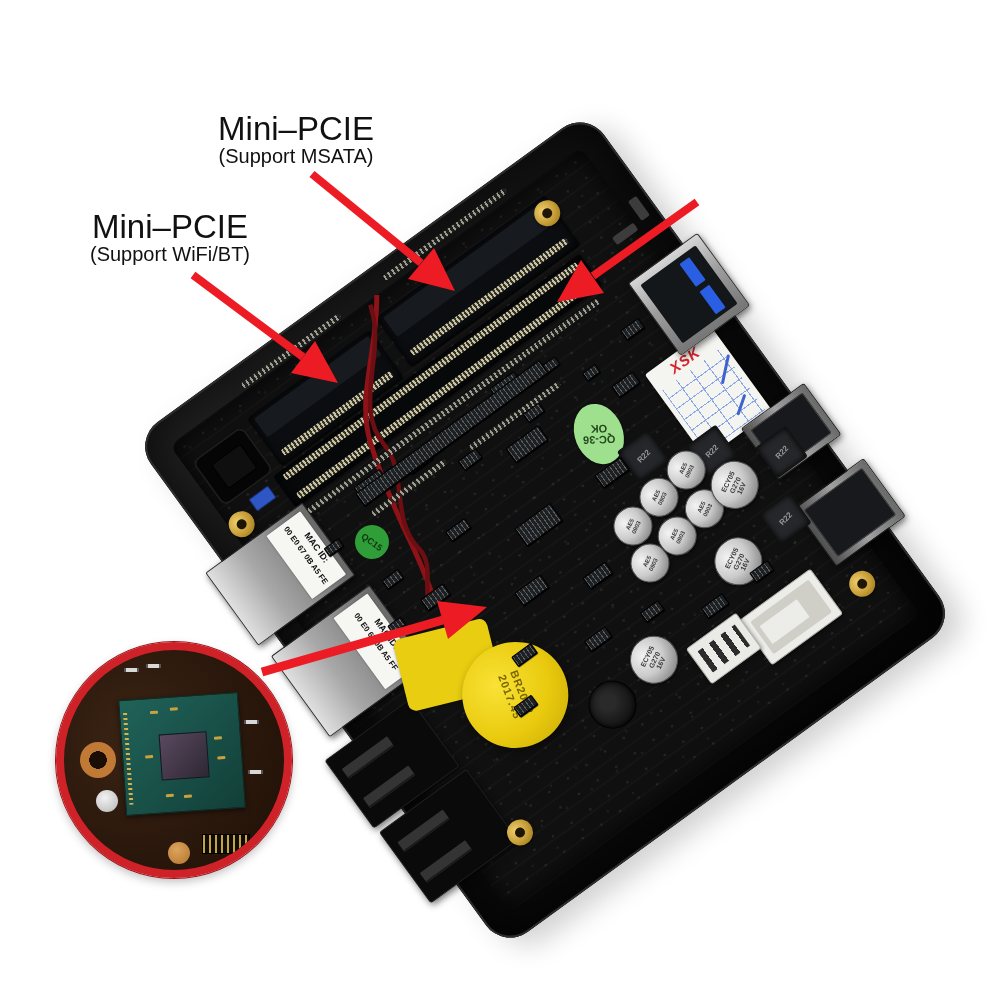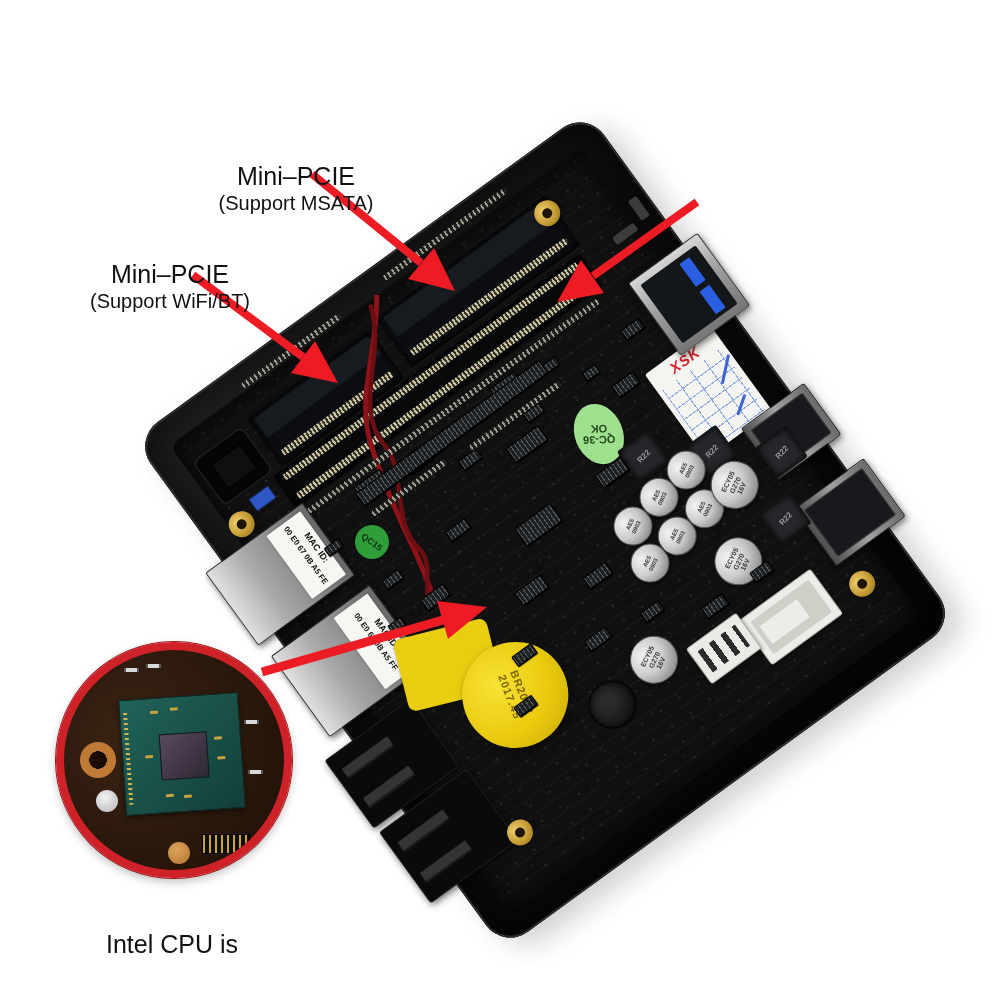--- a/index.html
+++ b/index.html
@@ -144,21 +144,21 @@
   .dot-tan{position:absolute;left:104px;top:192px;width:22px;height:22px;border-radius:50%;
        background:radial-gradient(circle at 40% 35%,#dca45c,#b4742f);}
   .hdr{position:absolute;left:138px;top:184px;width:46px;height:18px;background:#0d0d0d;
        background-image:repeating-linear-gradient(90deg,#caa23c 0 2px,transparent 2px 6px);
        border:1px solid #000;}
   .res{position:absolute;width:11px;height:4px;background:#d8d8d8;border-left:2px solid #555;
        border-right:2px solid #555;}
 
   
   .ann{position:absolute;z-index:7;text-align:center;white-space:nowrap;}
-  .ann .t1{font-size:25px;line-height:30px;margin-top:47px;}
+  .ann .t1{font-size:33px;line-height:30px;}
   .ann .t2{font-size:20px;line-height:24px;}
   svg.overlay{position:absolute;left:0;top:0;z-index:6;pointer-events:none;}
 </style>
 </head>
 <body>
 
 <div id="scene">
 
   <div class="case">
     <div class="pcb"></div>
@@ -381,16 +381,15 @@
 
   <div class="ann" style="left:296px;top:114px;transform:translateX(-50%);">
     <div class="t1">Mini–PCIE</div>
     <div class="t2">(Support MSATA)</div>
   </div>
   <div class="ann" style="left:170px;top:212px;transform:translateX(-50%);">
     <div class="t1">Mini–PCIE</div>
     <div class="t2">(Support WiFi/BT)</div>
   </div>
   <div class="ann" style="left:172px;top:882px;transform:translateX(-50%);">
-    <div class="t1">Intel CPU is</div>
   </div>
 
 </div>
 
 </body></html>

